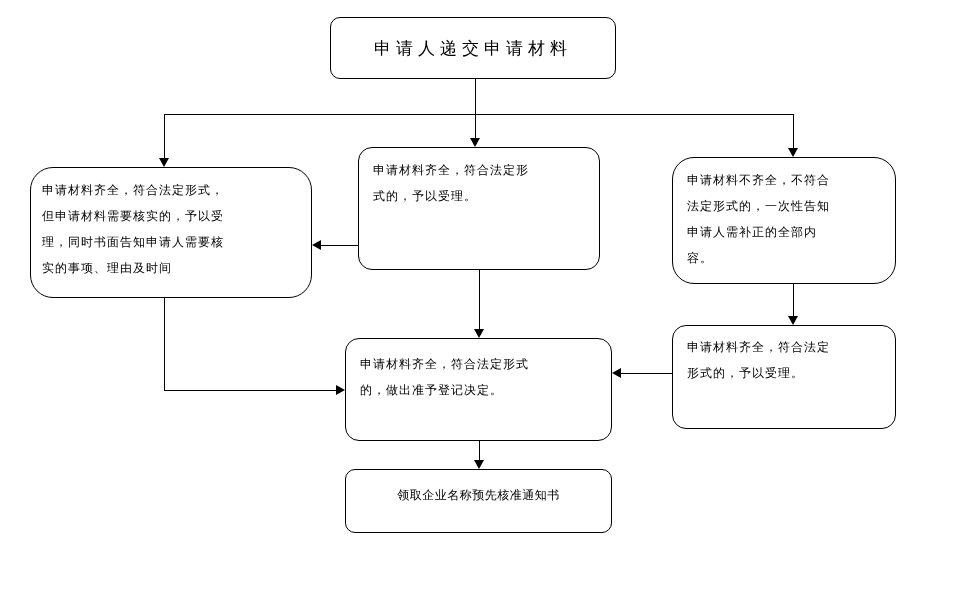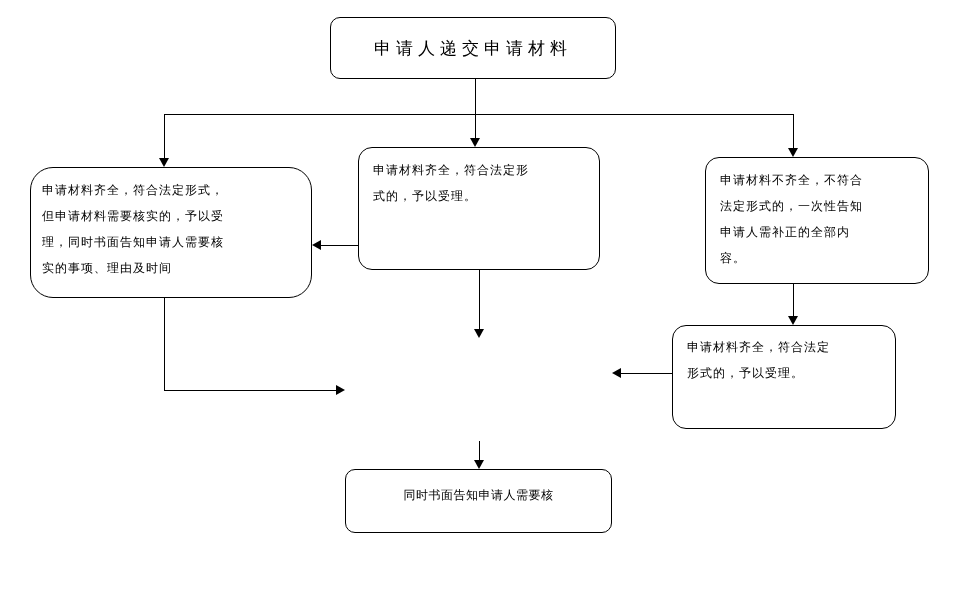--- a/index.html
+++ b/index.html
@@ -47,30 +47,32 @@
   <div class="node node-start" style="left:330px; top:17px; width:286px; height:62px;">申请人递交申请材料</div>
 
   <div class="node" style="left:30px; top:167px; width:282px; height:131px; padding:9px 11px;border-radius:23px;">申请材料齐全，符合法定形式，
 但申请材料需要核实的，予以受
 理，同时书面告知申请人需要核
 实的事项、理由及时间</div>
 
   <div class="node" style="left:358px; top:147px; width:242px; height:123px; padding:9px 14px;">申请材料齐全，符合法定形
 式的，予以受理。</div>
 
-  <div class="node" style="left:705px; top:157px; width:224px; height:127px; padding:9px 14px;">申请材料不齐全，不符合
+  <div class="node" style="left:672px; top:157px; width:224px; height:127px; padding:9px 14px;border-radius:22px;">申请材料不齐全，不符合
 法定形式的，一次性告知
 申请人需补正的全部内
 容。</div>
 
   <div class="node" style="left:672px; top:325px; width:224px; height:104px; padding:9px 14px;font-family:Liberation Mono, monospace;">申请材料齐全，符合法定
 形式的，予以受理。</div>
 
+  <div class="node" style="left:345px; top:338px; width:267px; height:103px; padding:12px 14px;">申请材料齐全，符合法定形式
+的，做出准予登记决定。</div>
 
-  <div class="node node-end" style="left:345px; top:469px; width:267px; height:64px; padding:12px 4px;">同时书面告知申请人需要核</div>
+  <div class="node node-end" style="left:345px; top:469px; width:267px; height:64px; padding:12px 4px;">领取企业名称预先核准通知书</div>
 
   <div class="shaft" style="left:475px; top:79px;  width:1px;  height:60px;"></div>
   <div class="shaft" style="left:164px; top:114px; width:630px; height:1px;"></div>
   <div class="shaft" style="left:164px; top:114px; width:1px;  height:45px;"></div>
   <div class="shaft" style="left:793px; top:114px; width:1px;  height:35px;"></div>
   <div class="shaft" style="left:321px; top:245px; width:38px; height:1px;"></div>
   <div class="shaft" style="left:479px; top:270px; width:1px;  height:60px;"></div>
   <div class="shaft" style="left:793px; top:284px; width:1px;  height:33px;"></div>
   <div class="shaft" style="left:621px; top:373px; width:52px; height:1px;"></div>
   <div class="shaft" style="left:164px; top:298px; width:1px;  height:93px;"></div>

